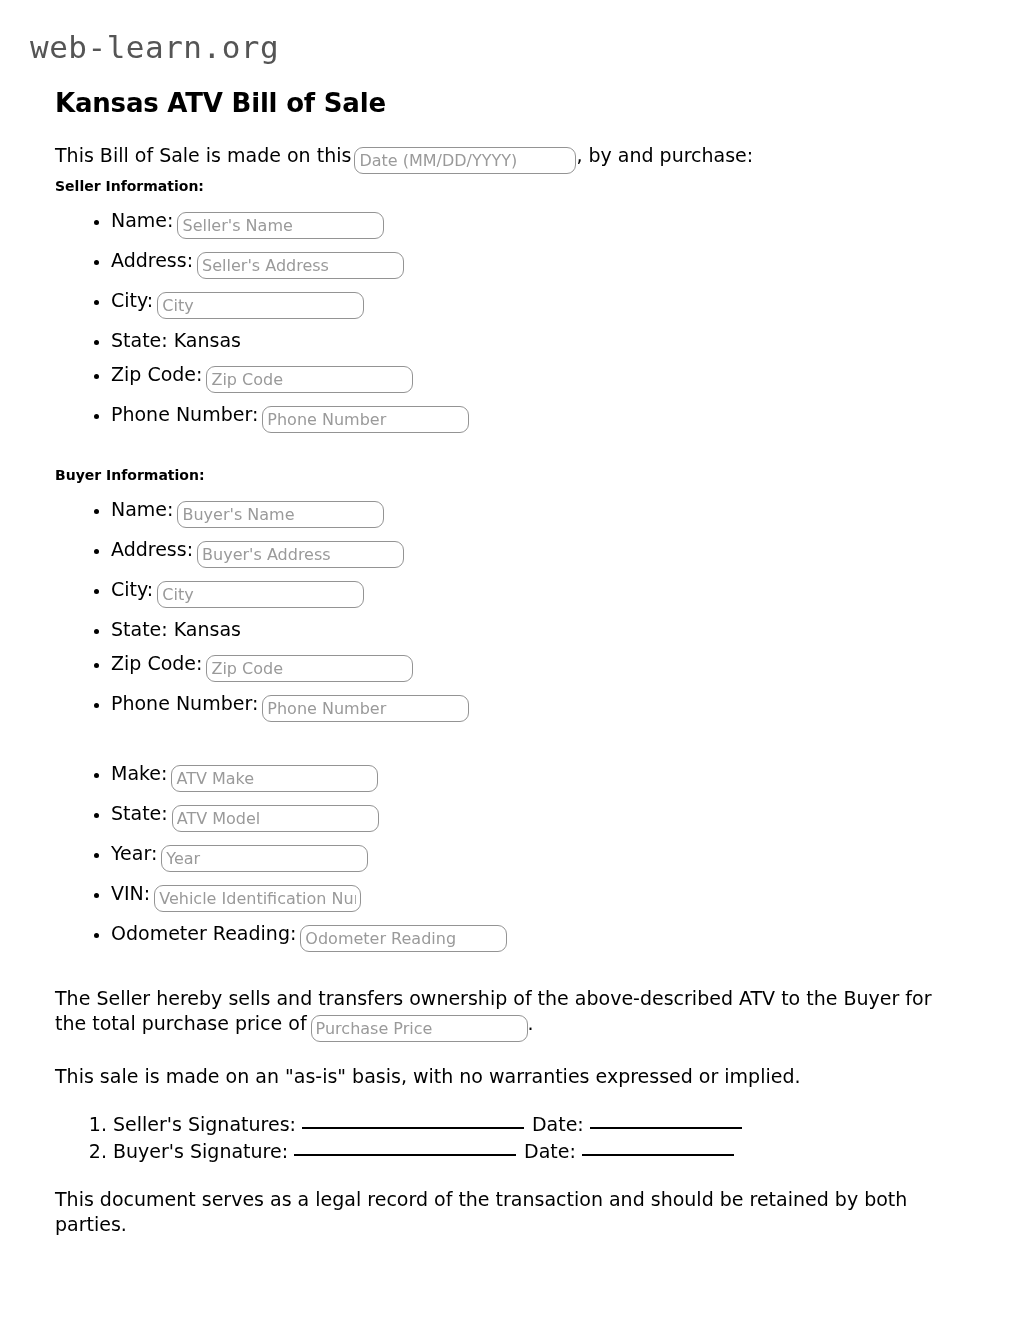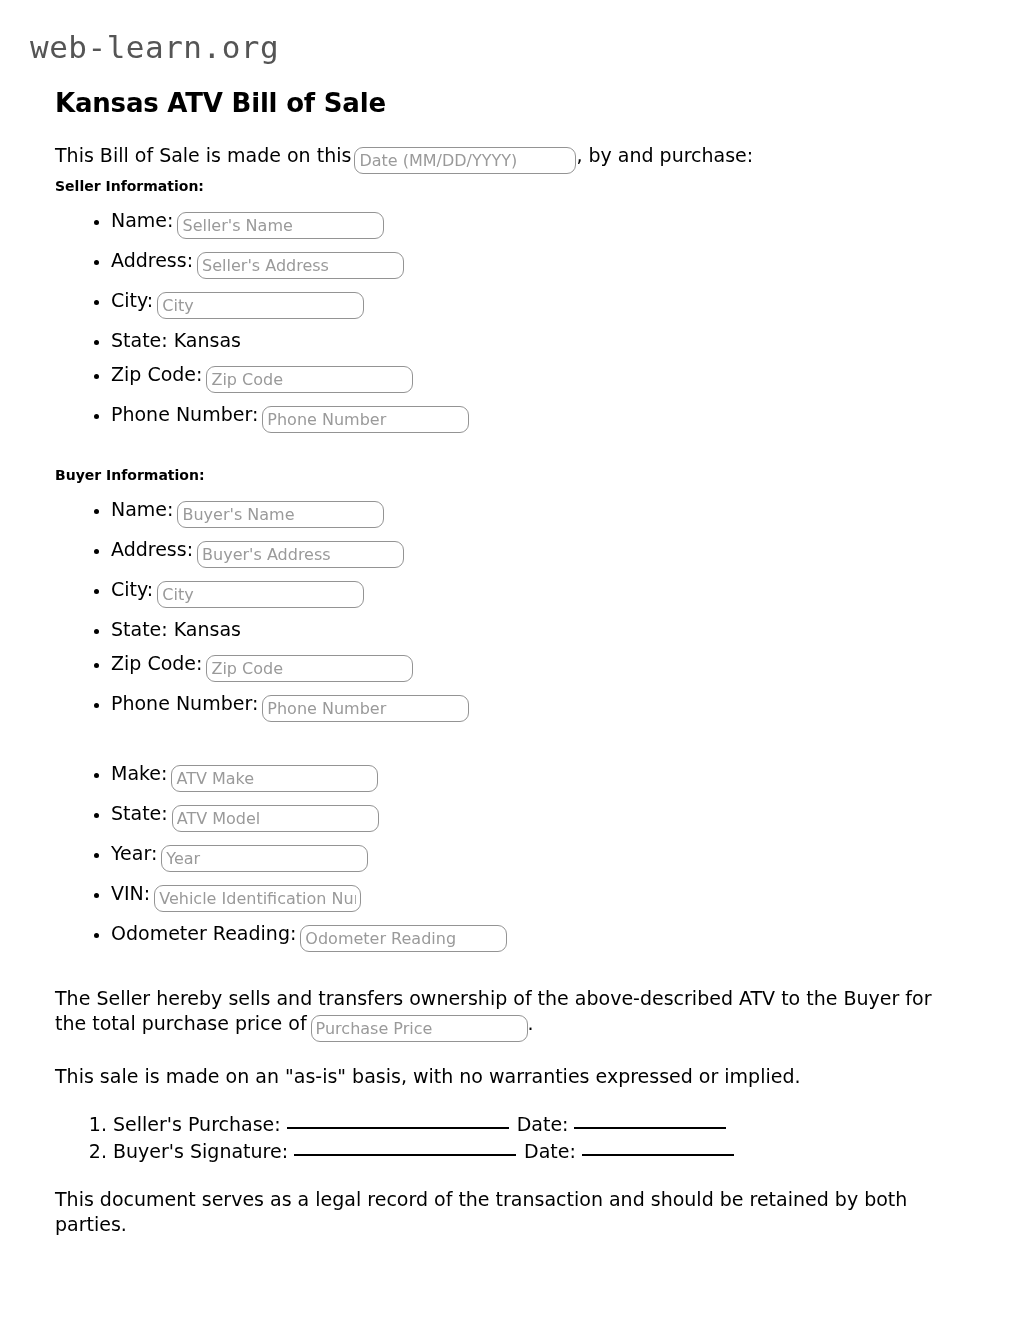--- a/index.html
+++ b/index.html
@@ -187,21 +187,21 @@
     <p class="para"><span>The Seller hereby sells and transfers ownership of the above-described ATV to the Buyer for the total purchase price of</span><input class="ff ff-price" type="text" placeholder="Purchase Price" style=""><span>.</span></p>
 
     <div class="gap-md"></div>
 
     <p class="para">This sale is made on an "as-is" basis, with no warranties expressed or implied.</p>
 
     <div class="gap-md"></div>
 
 
     <ol class="sig-list">
-      <li><span>Seller's Purchase:</span><span class="blank-sig"></span><span>Date:</span><span class="blank-date"></span></li>
+      <li><span>Seller's Signatures:</span><span class="blank-sig"></span><span>Date:</span><span class="blank-date"></span></li>
       <li><span>Buyer's Signature:</span><span class="blank-sig"></span><span>Date:</span><span class="blank-date"></span></li>
     </ol>
 
     <div class="gap-md"></div>
 
     <p class="para">This document serves as a legal record of the transaction and should be retained by both parties.</p>
 
   </div>
 </div>
 

